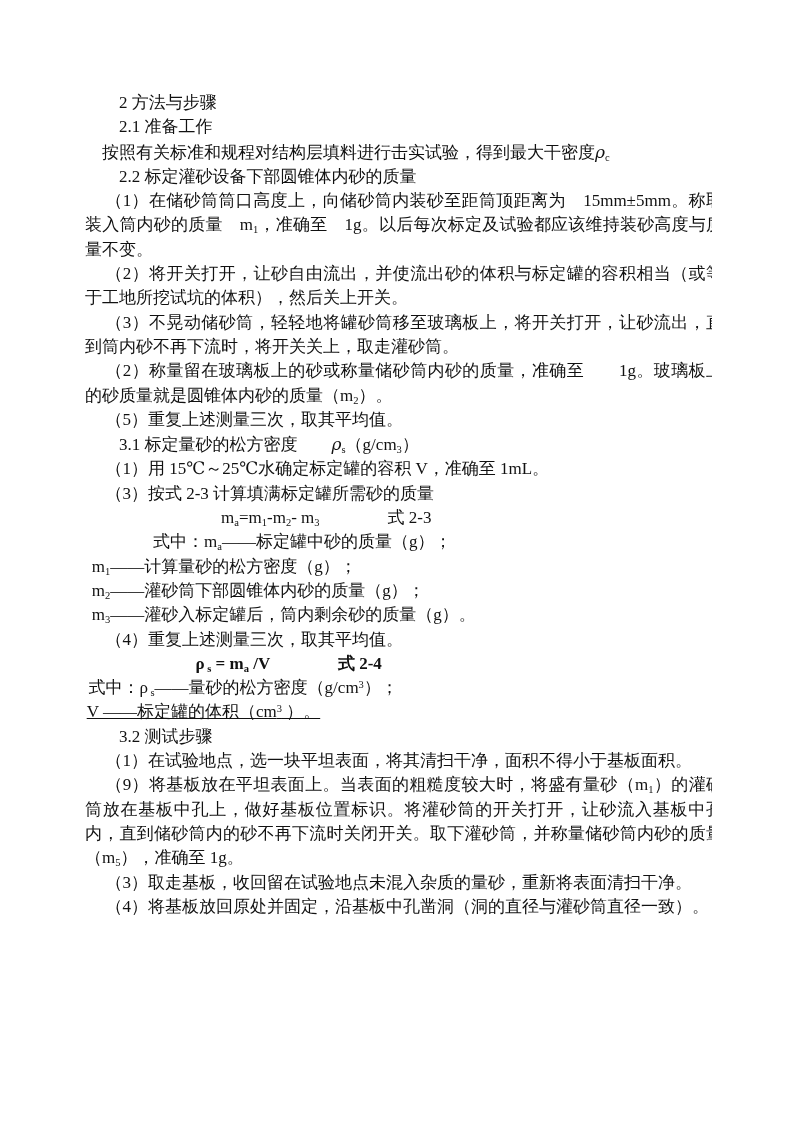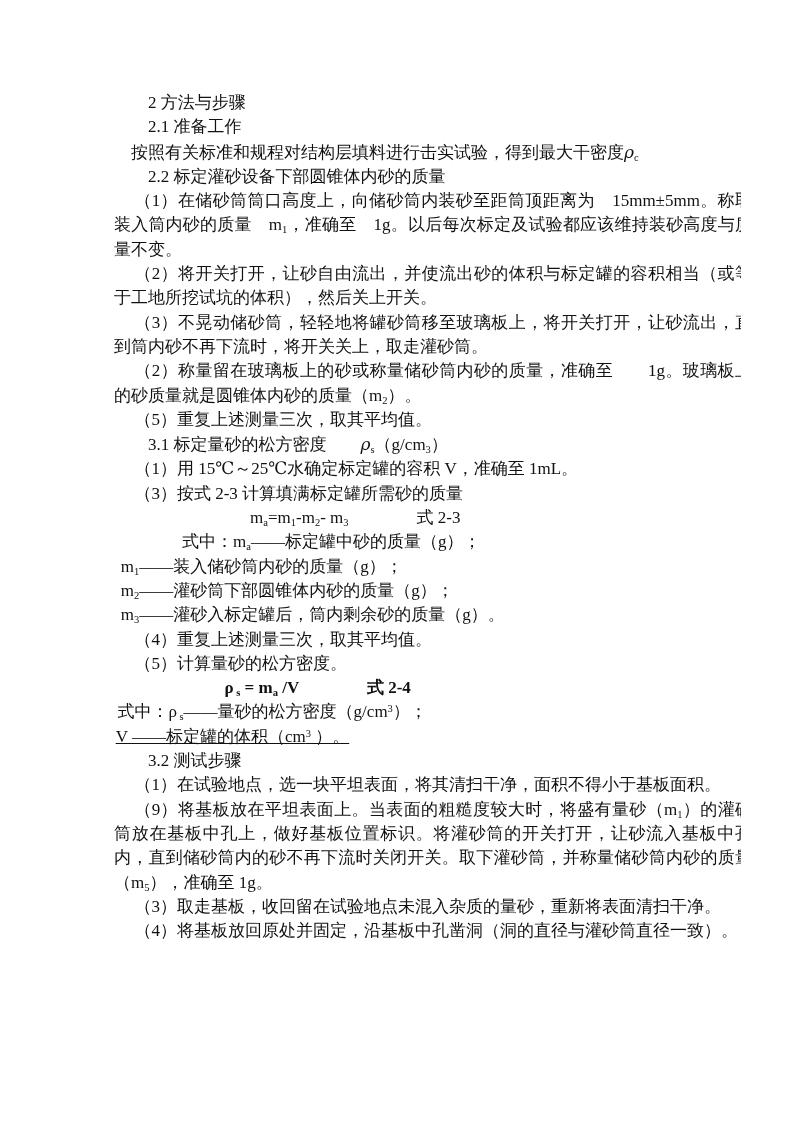--- a/index.html
+++ b/index.html
@@ -6,21 +6,20 @@
     margin: 0;
     padding: 0;
     background: #ffffff;
   }
   .page {
     position: relative;
     width: 712px;
     height: 1131px;
     background: #ffffff;
     overflow: hidden;
-    margin-left: 29px;
   }
   .doc {
     box-sizing: content-box;
     padding: 91px 77px 0 85px;
     width: 638px;
     font-family: "Liberation Serif", "DejaVu Serif", serif;
     font-size: 17px;
     line-height: 24.3px;
     color: #111111;
   }
@@ -66,25 +65,24 @@
       <p class="k-step"><span>（1）在储砂筒筒口高度上，向储砂筒内装砂至距筒顶距离为　15mm±5mm。称取装入筒内砂的质量　m</span><sub>1</sub><span>，准确至　1g。以后每次标定及试验都应该维持装砂高度与质量不变。</span></p>
       <p class="k-step"><span>（2）将开关打开，让砂自由流出，并使流出砂的体积与标定罐的容积相当（或等于工地所挖试坑的体积），然后关上开关。</span></p>
       <p class="k-step"><span>（3）不晃动储砂筒，轻轻地将罐砂筒移至玻璃板上，将开关打开，让砂流出，直到筒内砂不再下流时，将开关关上，取走灌砂筒。</span></p>
       <p class="k-step"><span>（2）称量留在玻璃板上的砂或称量储砂筒内砂的质量，准确至　　1g。玻璃板上的砂质量就是圆锥体内砂的质量（m</span><sub>2</sub><span>）。</span></p>
       <p class="k-step"><span>（5）重复上述测量三次，取其平均值。</span></p>
       <p class="k-heading"><span>3.1 标定量砂的松方密度　　</span><span class="it">ρ</span><sub>s</sub><span>（g/cm</span><sub>3</sub><span>）</span></p>
       <p class="k-step"><span>（1）用 15℃～25℃水确定标定罐的容积 V，准确至 1mL。</span></p>
       <p class="k-step"><span>（3）按式 2-3 计算填满标定罐所需砂的质量</span></p>
       <p class="k-formula-a"><span>m</span><sub>a</sub><span>=m</span><sub>1</sub><span>-m</span><sub>2</sub><span>- m</span><sub>3</sub><span>　　　　式 2-3</span></p>
       <p class="k-where-a"><span>式中：m</span><sub>a</sub><span>——标定罐中砂的质量（g）；</span></p>
-      <p class="k-where-b"><span>m</span><sub>1</sub><span>——装入储砂筒内砂的质量（g）；</span></p>
+      <p class="k-where-b"><span>m</span><sub>1</sub><span>——计算量砂的松方密度（g）；</span></p>
       <p class="k-where-b"><span>m</span><sub>2</sub><span>——灌砂筒下部圆锥体内砂的质量（g）；</span></p>
       <p class="k-where-b"><span>m</span><sub>3</sub><span>——灌砂入标定罐后，筒内剩余砂的质量（g）。</span></p>
       <p class="k-step"><span>（4）重复上述测量三次，取其平均值。</span></p>
-      <p class="k-step"><span>（5）计算量砂的松方密度。</span></p>
       <p class="k-formula-b"><span>ρ</span><sub> s</sub><span> = m</span><sub>a</sub><span> /V　　　　式 2-4</span></p>
       <p class="k-where-c"><span>式中：ρ</span><sub> s</sub><span>——量砂的松方密度（g/cm</span><sup>3</sup><span>）；</span></p>
       <p class="k-where-d"><span>V ——标定罐的体积（cm</span><sup>3</sup><span> ）。</span></p>
       <p class="k-heading"><span>3.2 测试步骤</span></p>
       <p class="k-step"><span>（1）在试验地点，选一块平坦表面，将其清扫干净，面积不得小于基板面积。</span></p>
       <p class="k-step"><span>（9）将基板放在平坦表面上。当表面的粗糙度较大时，将盛有量砂（m</span><sub>1</sub><span>）的灌砂筒放在基板中孔上，做好基板位置标识。将灌砂筒的开关打开，让砂流入基板中孔内，直到储砂筒内的砂不再下流时关闭开关。取下灌砂筒，并称量储砂筒内砂的质量（m</span><sub>5</sub><span>），准确至 1g。</span></p>
       <p class="k-step"><span>（3）取走基板，收回留在试验地点未混入杂质的量砂，重新将表面清扫干净。</span></p>
       <p class="k-step"><span>（4）将基板放回原处并固定，沿基板中孔凿洞（洞的直径与灌砂筒直径一致）。</span></p>
     </main>
 </div>

